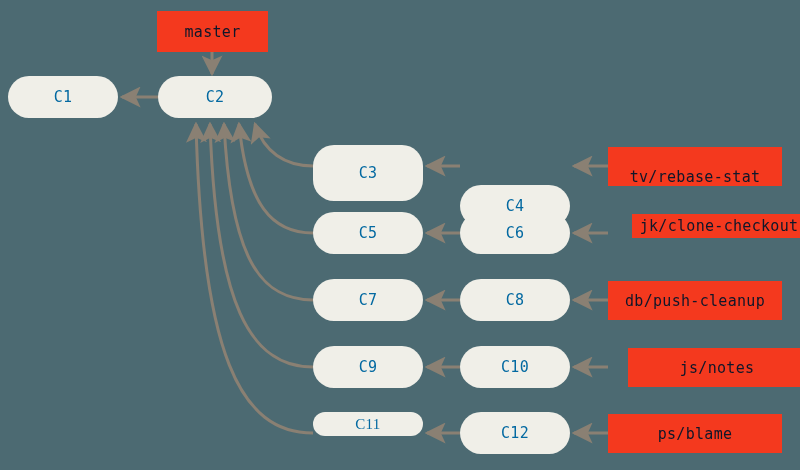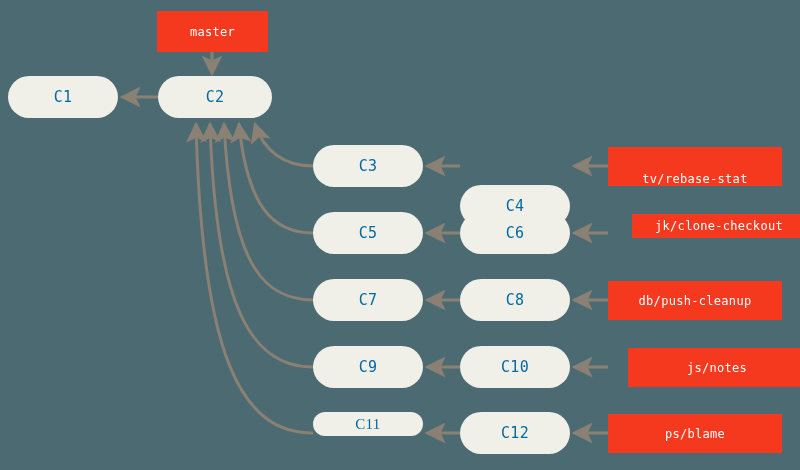--- a/index.html
+++ b/index.html
@@ -35,22 +35,22 @@
     letter-spacing: 0.3px;
     user-select: none;
   }
   .label-box {
     position: absolute;
     box-sizing: border-box;
     display: flex;
     align-items: center;
     justify-content: center;
     background: #f4391e;
-    color: #ffffff;
-    font-size: 12px;
+    color: #0f172a;
+    font-size: 15px;
     letter-spacing: 0.3px;
     user-select: none;
   }
 </style>
 </head>
 <body>
 
 <div id="diagram-root">
 
   <svg id="edge-layer" viewBox="0 0 800 470" xmlns="http://www.w3.org/2000/svg">
@@ -80,21 +80,21 @@
       </g>
   </svg>
 
   <div id="node-group">
       <div class="node" style="left: 8px; top: 76px; width: 110px; height: 42px;">
         <span>C1</span>
       </div>
       <div class="node" style="left: 158px; top: 76px; width: 114px; height: 42px;">
         <span>C2</span>
       </div>
-      <div class="node" style="left: 313px; top: 145px; width: 110px; height: 42px; justify-content: center;">
+      <div class="node" style="left: 313px; top: 145px; width: 110px; height: 56px; justify-content: center;">
         <span>C3</span>
       </div>
       <div class="node" style="left: 460px; top: 145px; width: 110px; height: 42px; margin-top: 40px;">
         <span>C4</span>
       </div>
       <div class="node" style="left: 313px; top: 212px; width: 110px; height: 42px;">
         <span>C5</span>
       </div>
       <div class="node" style="left: 460px; top: 212px; width: 110px; height: 42px;">
         <span>C6</span>

